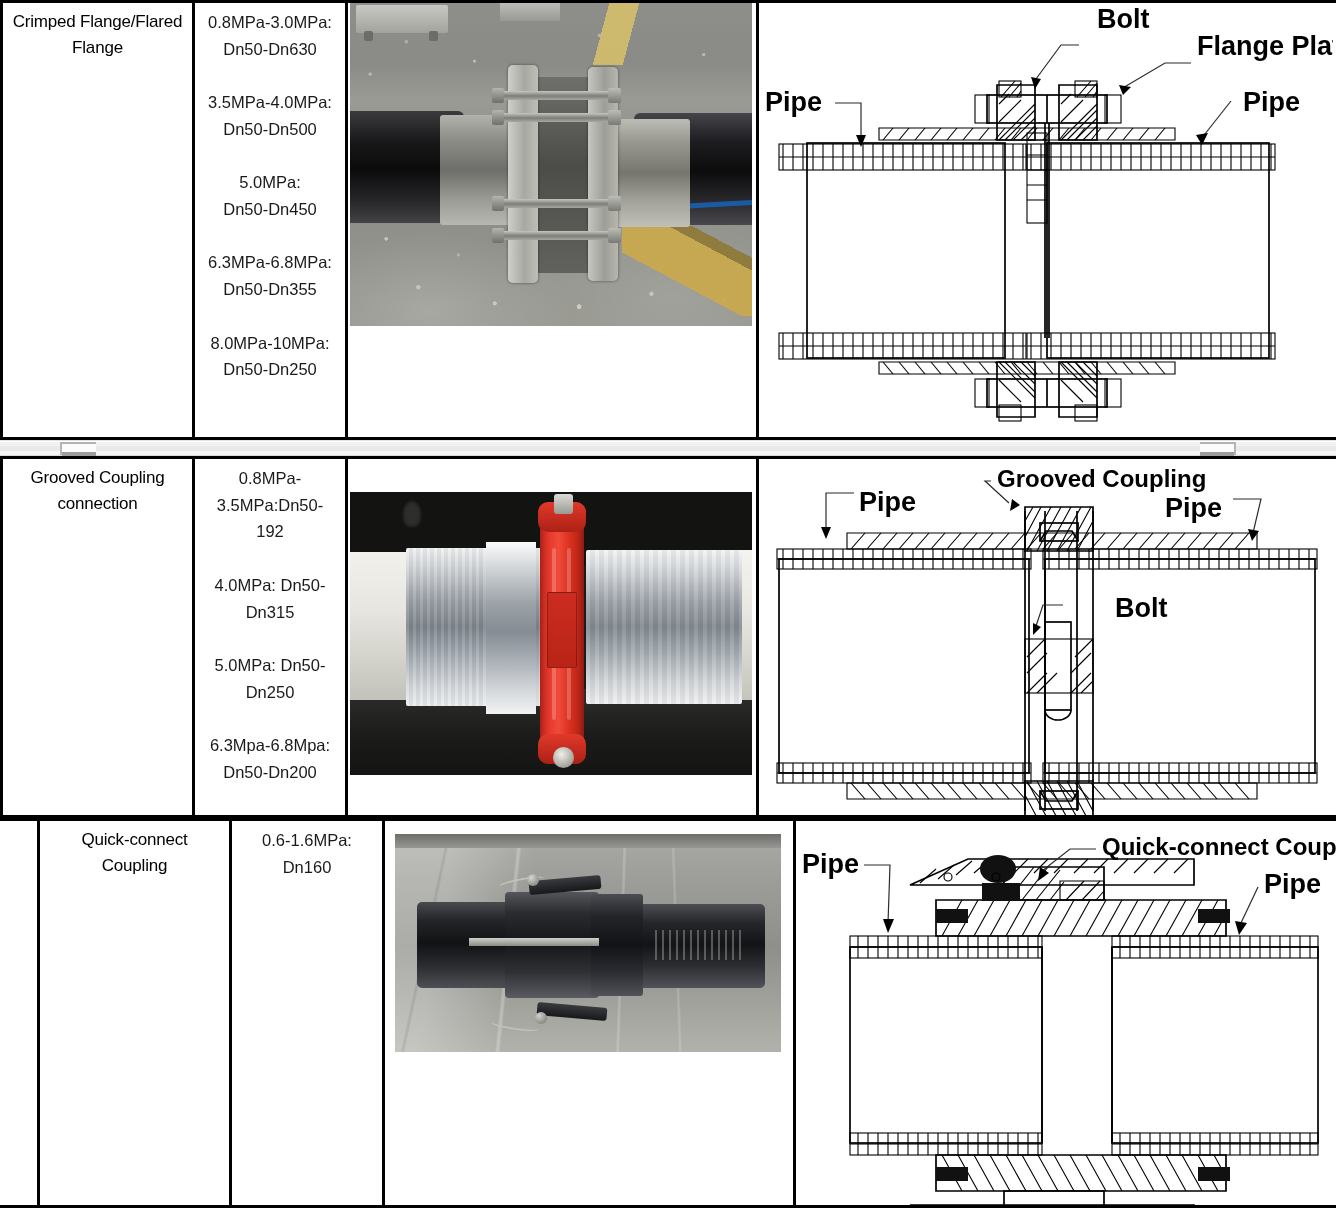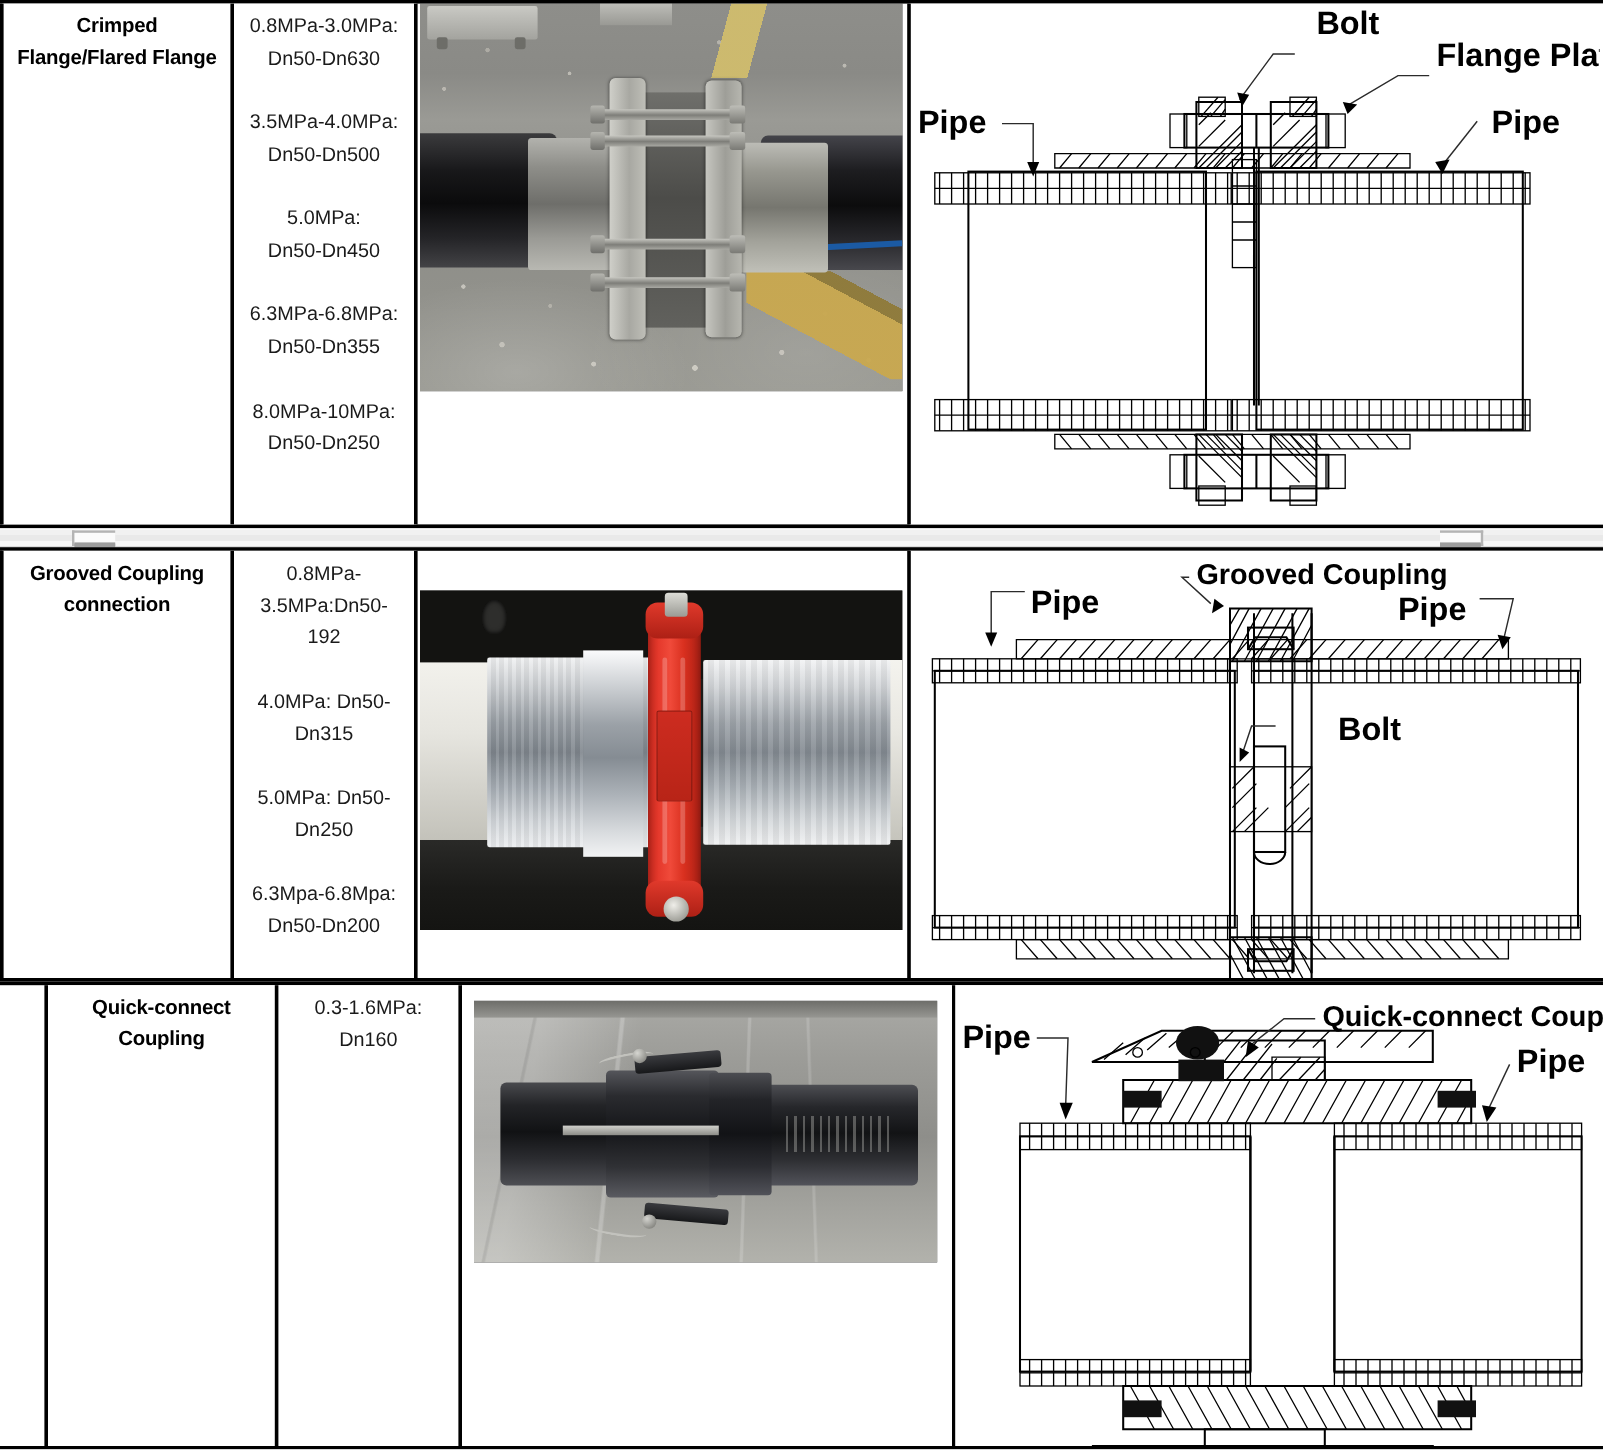--- a/index.html
+++ b/index.html
@@ -37,21 +37,21 @@
     vertical-align: top;
     padding: 0;
     background: #fff;
   }
   .c-name  { width: 192px; }
   .c-spec  { width: 153px; }
   .c-photo { width: 411px; }
   .c-draw  { width: 580px; border-right: 3px solid #000; }
 
   .name-txt {
-    font-weight: bold;
+    font-weight: normal;
     font-size: 17px;
     line-height: 1.55;
     text-align: center;
     padding: 6px 8px 0 8px;
     color: #000;
     letter-spacing: -0.2px;
   }
   .spec-txt {
     font-size: 16.5px;
     line-height: 1.62;
@@ -702,21 +702,21 @@
   <div class="tbl" style="top:818px; height:390px;padding-left:37px;">
     <table>
       <tbody>
           <tr>
 
         <td class="c-name">
           <div class="name-txt">Quick-connect Coupling</div>
         </td>
 
         <td class="c-spec">
-          <div class="spec-txt">0.3-1.6MPa:
+          <div class="spec-txt">0.6-1.6MPa:
 Dn160</div>
         </td>
 
         <td class="c-photo photo-wrap">
           <div class="photo ph3" style="margin-top:13px;">
             <div class="bench"></div>
             <div class="scratch"></div>
             <div class="topdark"></div>
             <div class="pL"></div>
             <div class="pR">

